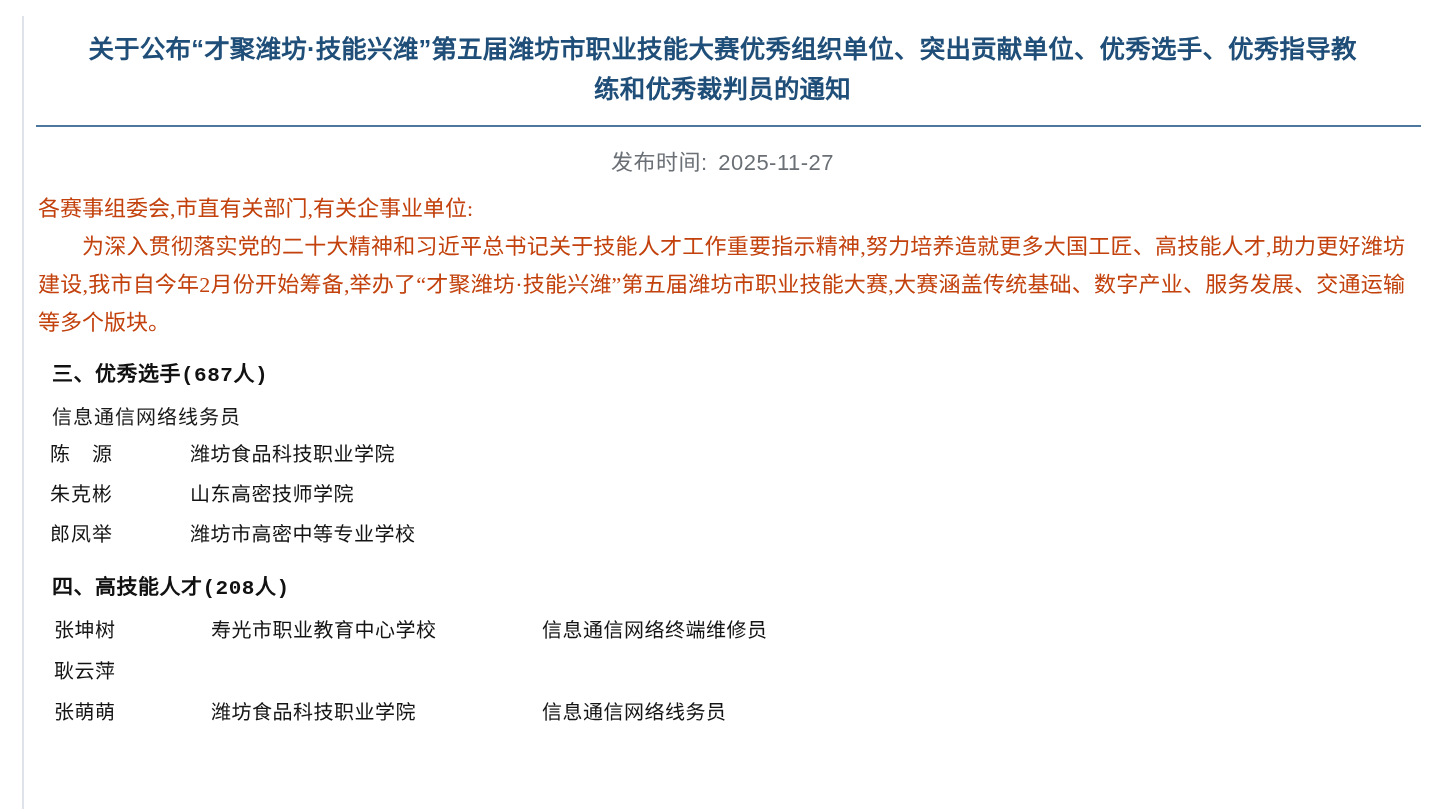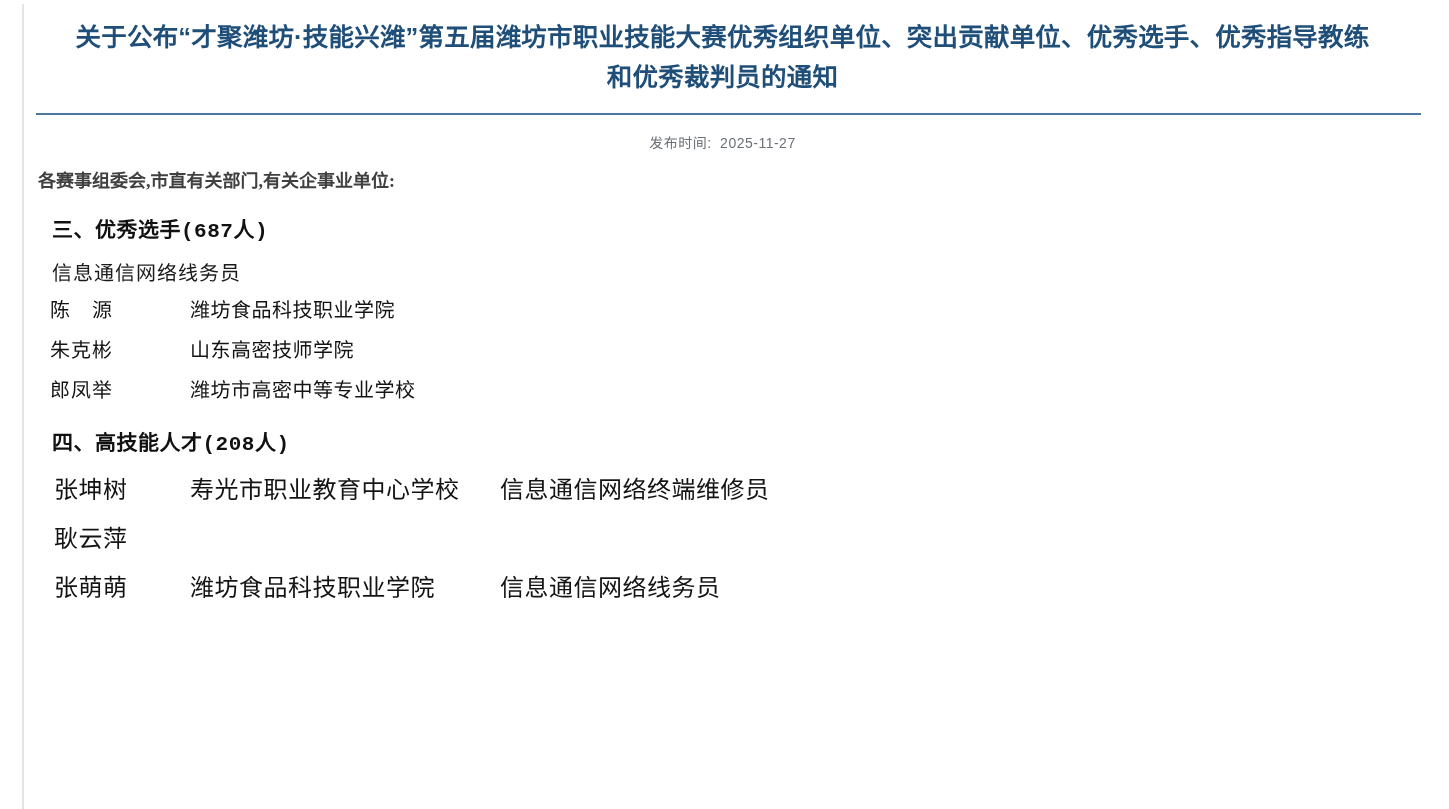--- a/index.html
+++ b/index.html
@@ -25,53 +25,52 @@
   
   .left-rule {
     position: absolute;
     left: 22px;
     top: 0;
     width: 2px;
     height: 809px;
     background: #dfe4ea;
   }
   .doc-title {
-    margin: 4px;
+    margin: 16px;
     padding: 14px 40px 0 40px;
     font-family: "Liberation Sans", "DejaVu Sans", sans-serif;
     font-weight: bold;
     font-size: 25.5px;
     line-height: 1.55;
     color: #1f4e79;
     text-align: center;
     letter-spacing: 0.2px;
   }
   .title-divider {
     margin: 16px 0 0 12px;
     height: 2px;
     background: #2f5f8f;
     opacity: 0.85;
   }
   .meta {
     text-align: center;
     font-family: "Liberation Sans", "DejaVu Sans", sans-serif;
-    font-size: 14px;
+    font-size: 22px;
     color: #6b7076;
     padding: 17px 0 14px 0;
     letter-spacing: 0.5px;
   }
   .meta .meta-label { margin-right: 4px; }
 
   .body-text {
-    font-size: 18px;
+    font-size: 22px;
     line-height: 1.72;
-    color: #404040;
+    color: #c2410c;
     padding: 0 16px 0 14px;
     text-align: justify;
-    font-weight: bold;
   }
   .para-indent { text-indent: 2em; }
   .para { margin: 0; }
 
   .section-heading {
     font-family: Liberation Mono, monospace;
     font-weight: bold;
     font-size: 21px;
     color: #111111;
     padding: 16px 0 4px 28px;
@@ -102,23 +101,24 @@
     display: inline-block;
     letter-spacing: 0.5px;
   }
   
   .coach-list {
     padding: 6px 0 0 30px;
   }
   .coach-row {
     display: flex;
     align-items: baseline;
-    font-size: 24px;
+    font-size: 20px;
     line-height: 2.05;
     color: #141414;
+    gap: 21px;
   }
   .coach-row .c-name {
     display: inline-block;
     width: 92px;
     letter-spacing: 0.5px;
   }
   .coach-row .c-unit {
     display: inline-block;
     width: 310px;
     letter-spacing: 0.5px;
@@ -140,20 +140,21 @@
 
   <div class="title-divider"></div>
 
   <div class="meta">
     <span class="meta-label">发布时间:</span>
     <span>2025-11-27</span>
   </div>
 
   <div class="body-text">
     <p class="para">各赛事组委会,市直有关部门,有关企事业单位:</p>
+    <p class="para para-indent">为深入贯彻落实党的二十大精神和习近平总书记关于技能人才工作重要指示精神,努力培养造就更多大国工匠、高技能人才,助力更好潍坊建设,我市自今年2月份开始筹备,举办了“才聚潍坊·技能兴潍”第五届潍坊市职业技能大赛,大赛涵盖传统基础、数字产业、服务发展、交通运输等多个版块。</p>
   </div>
 
   <div class="section-heading">三、优秀选手(687人)</div>
 
   <div class="sub-heading">信息通信网络线务员</div>
 
   <div class="roster">
     <div class="roster-row">
       <span class="name">陈　源</span>
       <span class="org">潍坊食品科技职业学院</span>

